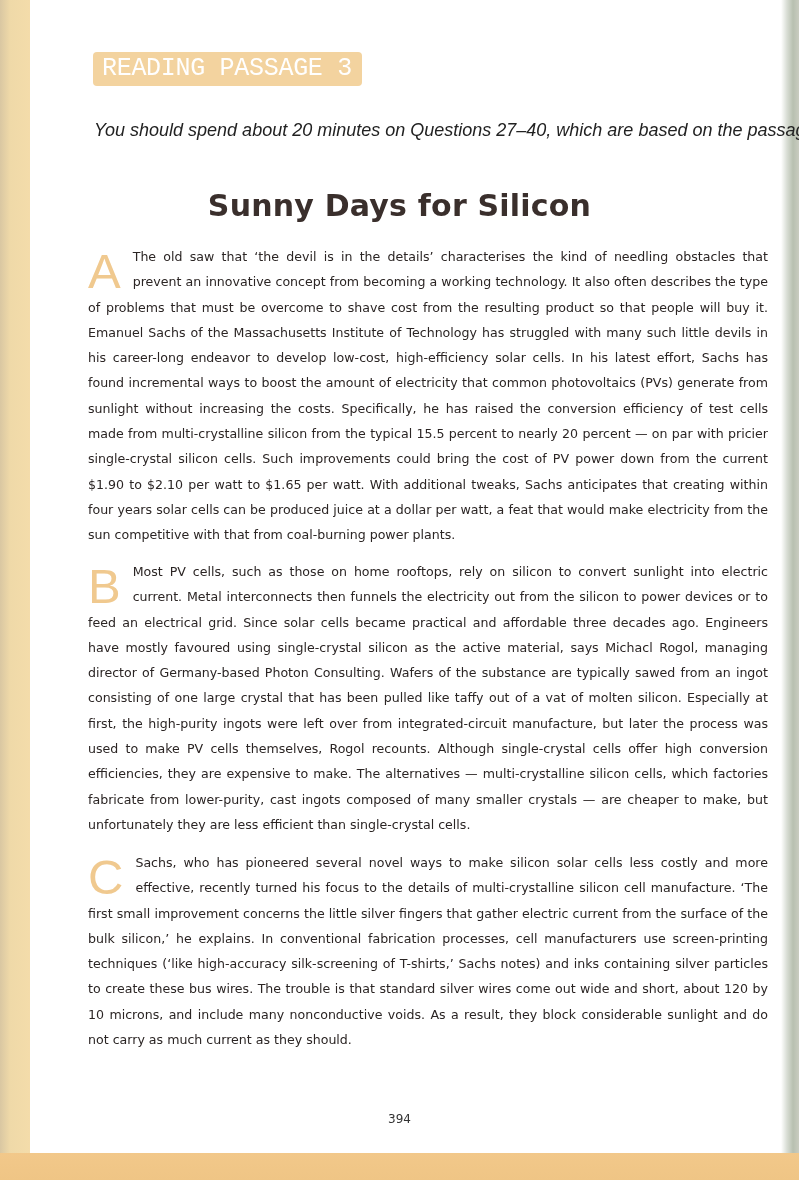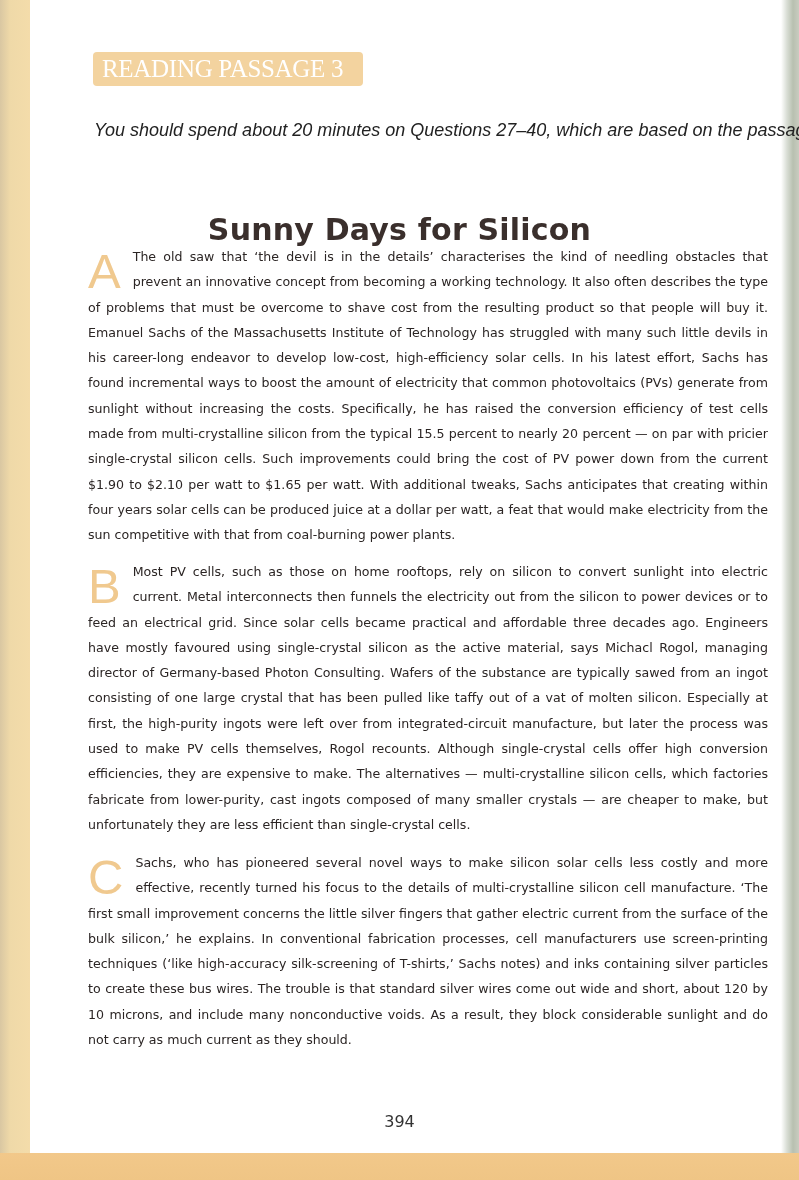--- a/index.html
+++ b/index.html
@@ -21,58 +21,58 @@
   .bottom-band {
     position: absolute; left: 0; bottom: 0; width: 799px; height: 27px;
     background: linear-gradient(to bottom, #f2c88a, #efc585);
   }
   .page {
     position: absolute; left: 30px; top: 0; width: 752px; height: 1153px;
     background: #ffffff;
   }
   .section-badge {
     position: absolute; left: 93px; top: 52px; height: 34px;
-    padding: 0 20px 0 9px;
+    padding: 0 10px 0 9px;
     background: #f3d39f;
     border-radius: 4px;
     color: #ffffff;
-    font-family: Liberation Serif, serif;
+    font-family: Liberation Mono, monospace;
     font-size: 25px; line-height: 34px; letter-spacing: -0.3px;
   }
   .instructions {
     position: absolute; left: 94px; top: 120px; width: 680px;
     font-family: "Liberation Sans", sans-serif;
     font-style: italic; font-size: 18px; color: #222;
     white-space: nowrap;
   }
   .title {
     position: absolute; left: 0; top: 188px; width: 799px; text-align: center;
     font-family: "DejaVu Sans", sans-serif;
-    font-weight: bold; font-size: 30px; color: #3a2f2c; letter-spacing: 0.2px; margin-top: 24px;
+    font-weight: bold; font-size: 30px; color: #3a2f2c; letter-spacing: 0.2px;
   }
   .para {
     position: absolute; left: 88px; width: 680px;
     font-family: "DejaVu Sans", sans-serif;
     font-size: 12.6px; line-height: 25.3px;
     text-align: justify; color: #2b2524;
   }
   .drop {
     float: left;
     font-family: "Liberation Sans", sans-serif;
     font-size: 49px; line-height: 42px;
     color: #f0c98f;
     margin: 6px 12px 0 0;
     height: 44px;
   }
   #para-a { top: 244px; }
   #para-b { top: 559px; }
   #para-c { top: 850px; }
   .page-number {
     position: absolute; left: 0; width: 799px; top: 1112px; text-align: center;
-    font-family: "DejaVu Sans", sans-serif; font-size: 16px; color: #333;
+    font-family: "DejaVu Sans", sans-serif; font-size: 12px; color: #333;
   }
 </style>
 </head>
 <body>
 
 <div class="left-strip"></div>
 <div class="page"></div>
 <div class="right-edge"></div>
 <div class="bottom-band"></div>
 

